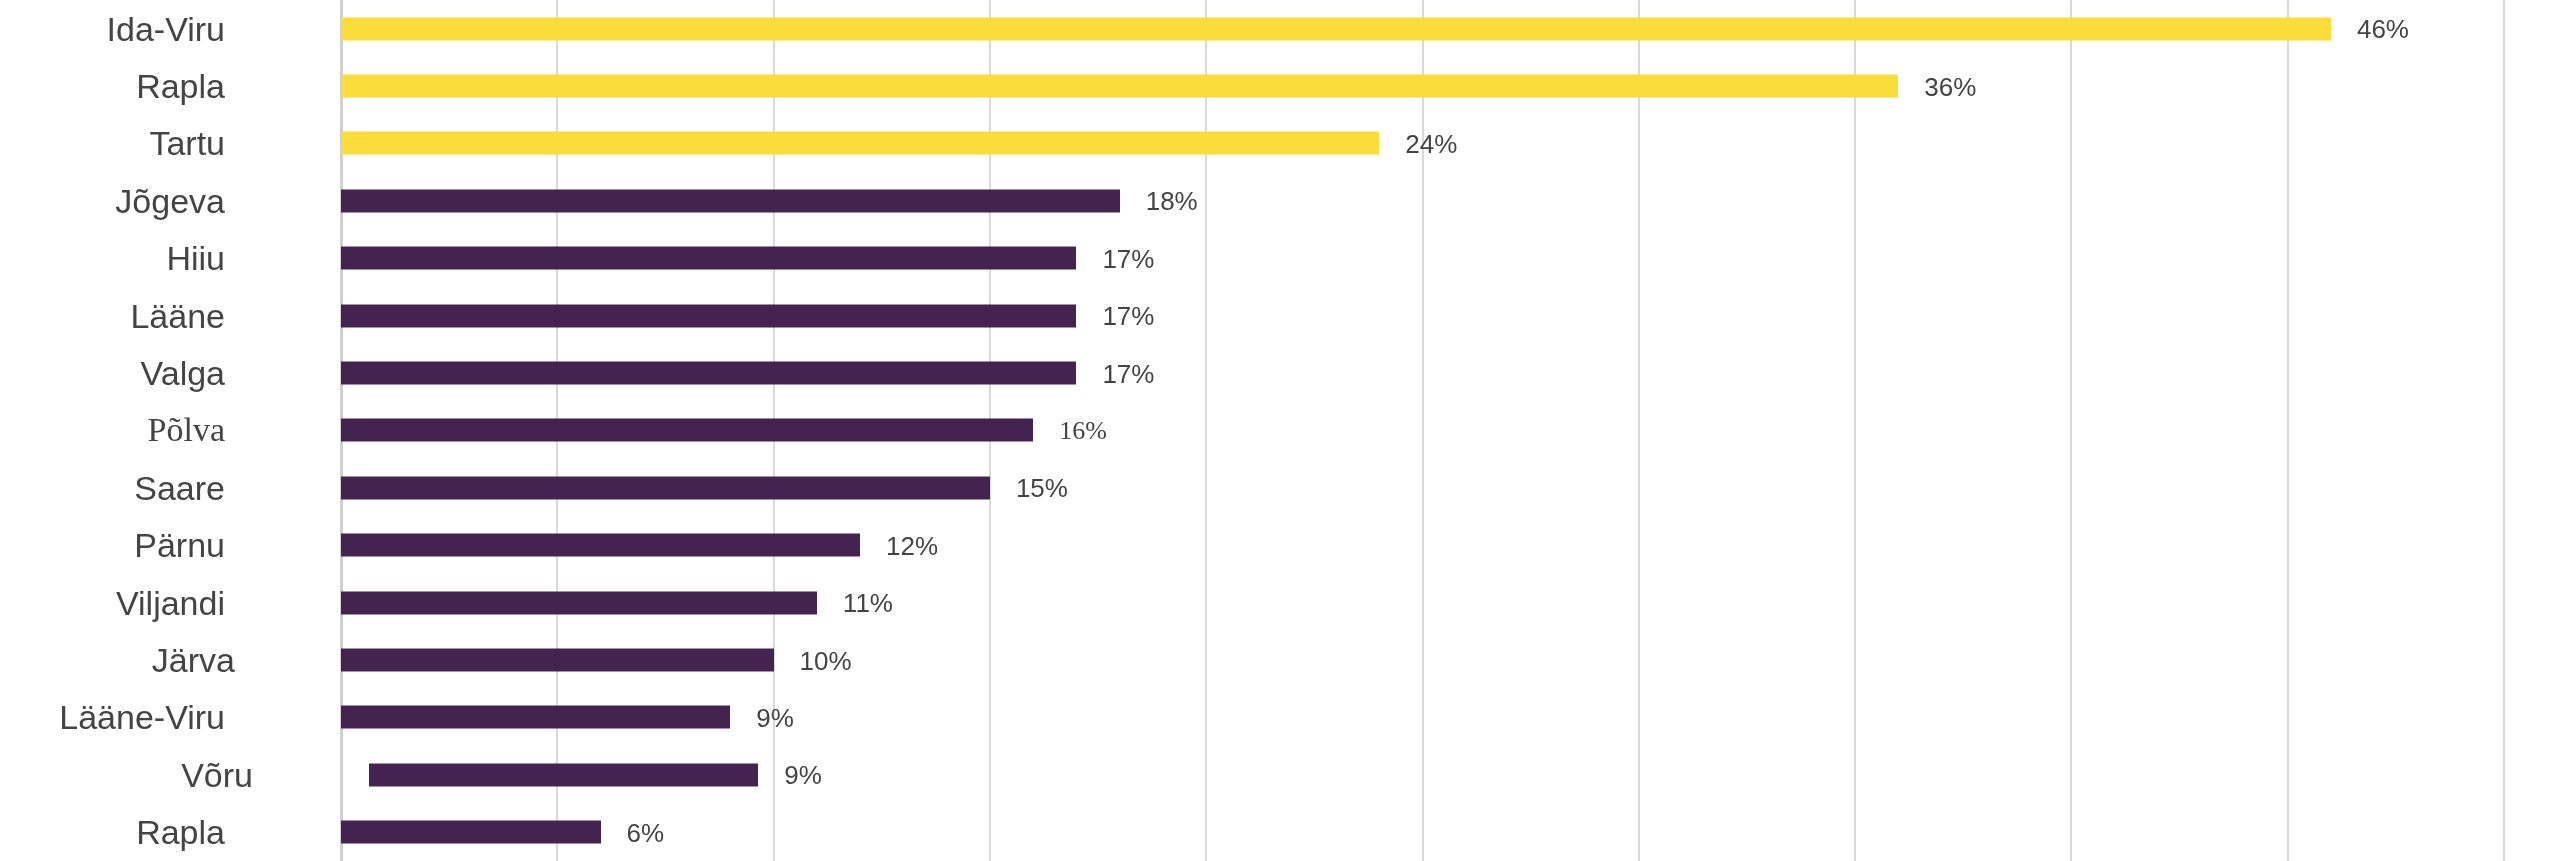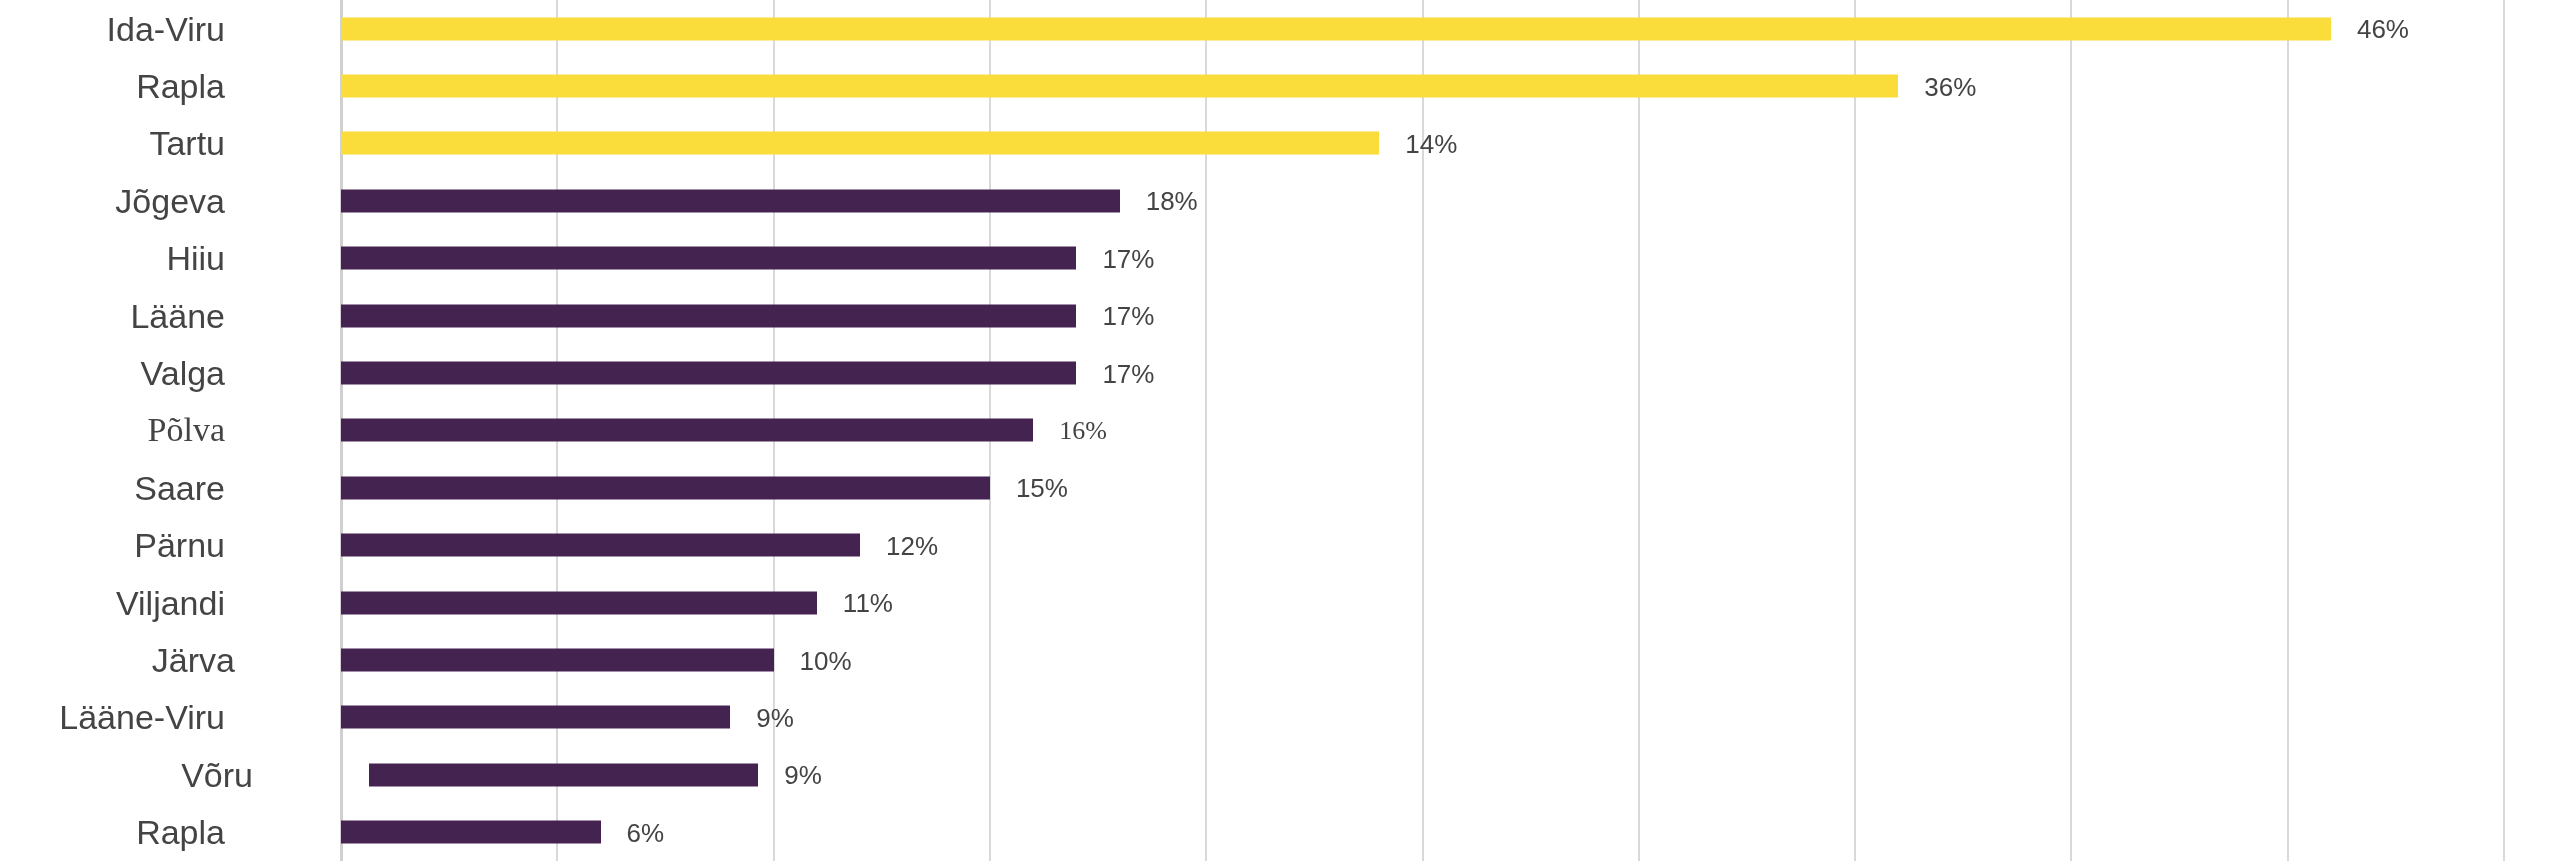--- a/index.html
+++ b/index.html
@@ -77,21 +77,21 @@
           <div class="cat-label">Rapla</div>
           <div class="bar-wrap">
             <div class="bar high" style="width: 1557.36px; background: rgb(250, 220, 59);"></div>
             <div class="val-label">36%</div>
           </div>
         </div>
         <div class="row" style="top: 114.8px;">
           <div class="cat-label">Tartu</div>
           <div class="bar-wrap">
             <div class="bar high" style="width: 1038.24px; background: rgb(250, 220, 59);"></div>
-            <div class="val-label">14%</div>
+            <div class="val-label">24%</div>
           </div>
         </div>
         <div class="row" style="top: 172.2px;">
           <div class="cat-label">Jõgeva</div>
           <div class="bar-wrap">
             <div class="bar low" style="width: 778.68px; background: rgb(69, 35, 80);"></div>
             <div class="val-label">18%</div>
           </div>
         </div>
         <div class="row" style="top: 229.6px;">

